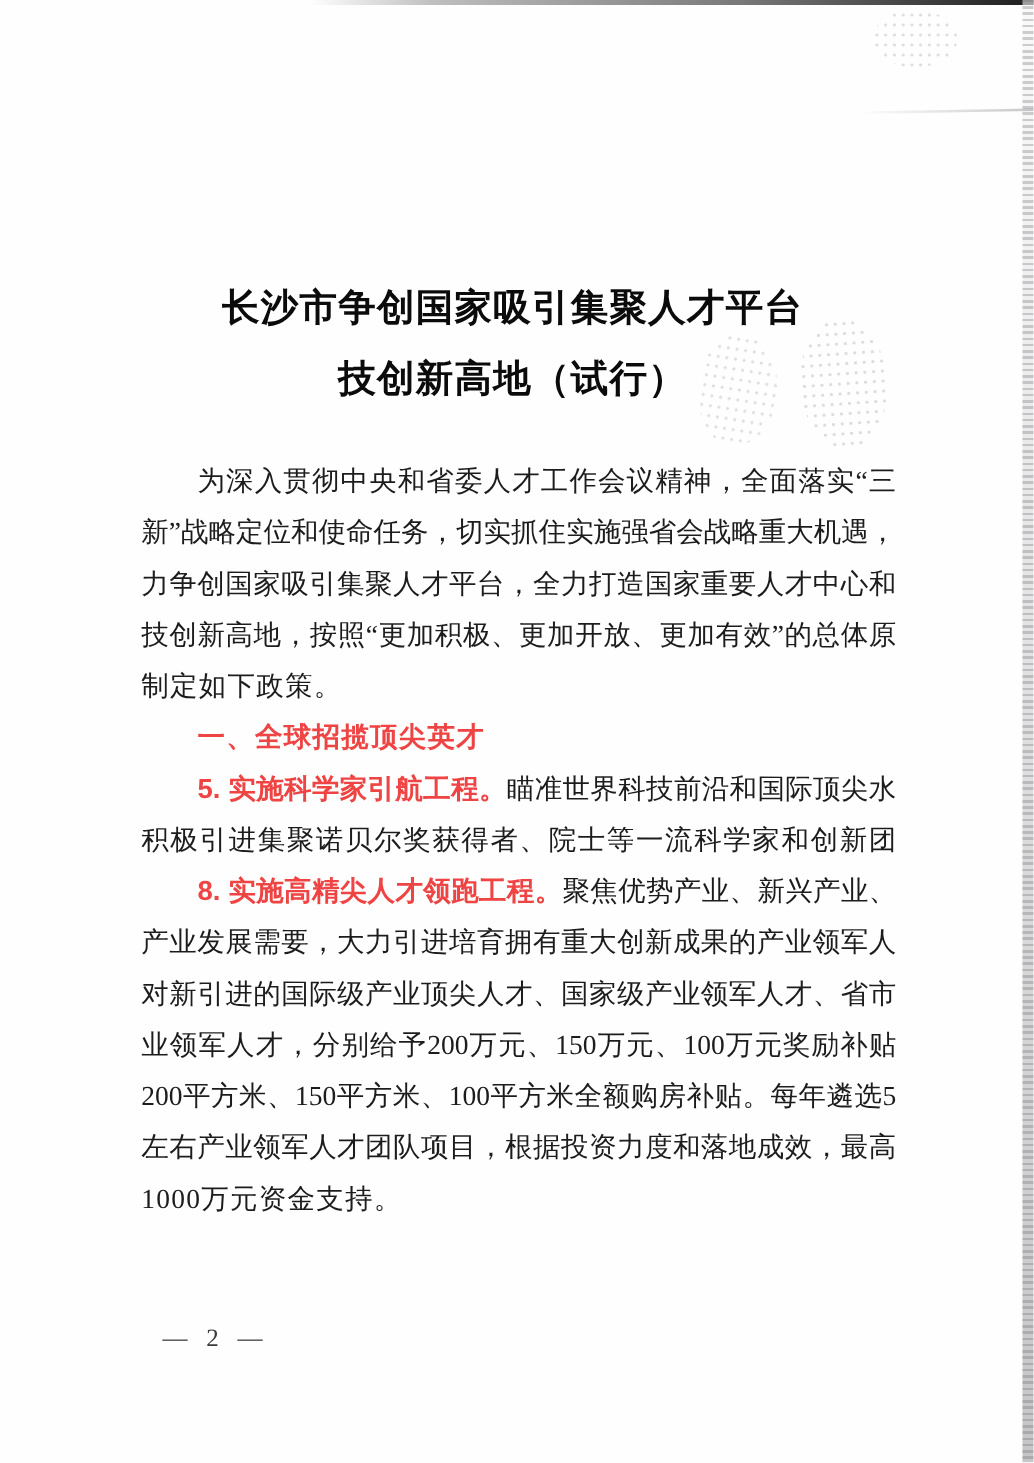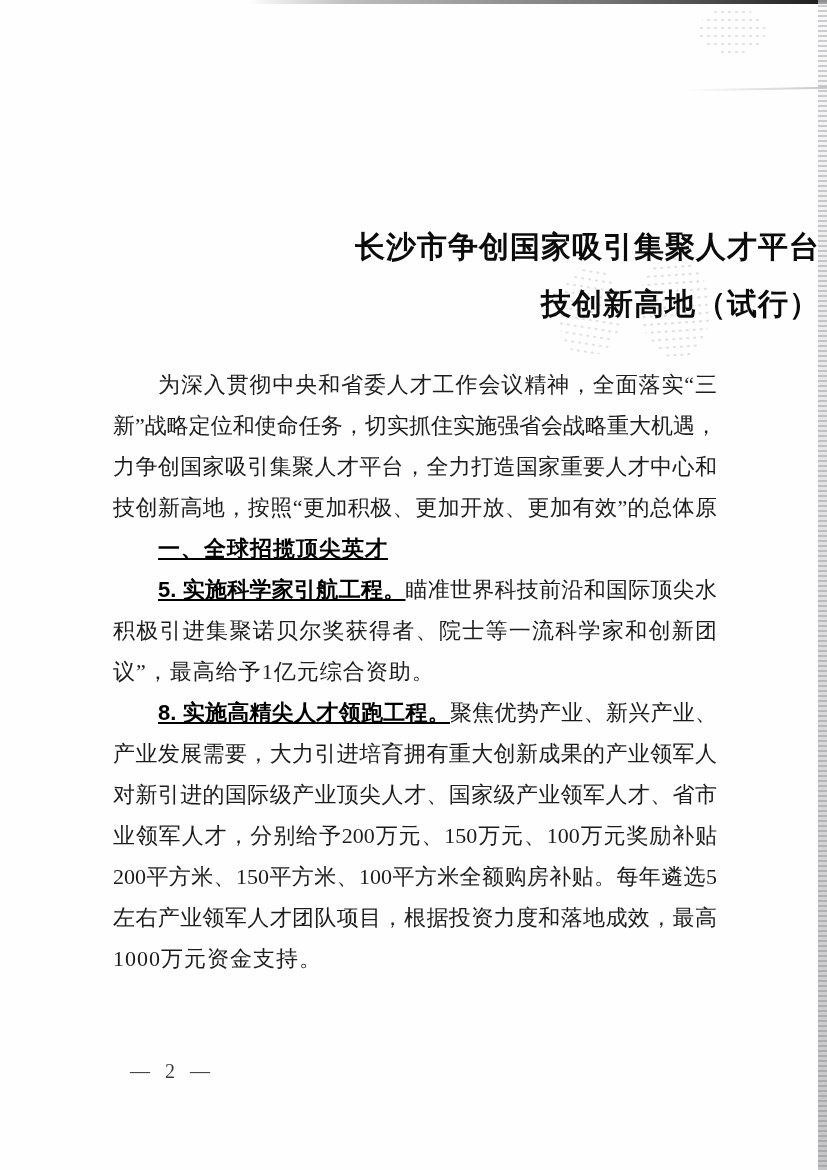--- a/index.html
+++ b/index.html
@@ -14,21 +14,21 @@
     font-family: "Liberation Serif", "DejaVu Serif", serif;
     color: #1c1c1c;
   }
 
   
   .title-block {
     position: absolute;
     top: 218px;
     left: 0;
     width: 820px;
-    text-align: right;
+    text-align: center;
     color: #0b0b0b;
   }
   .title-line {
     font-size: 30px;
     font-weight: 700;
     line-height: 57px;
     letter-spacing: 1px;
   }
 
   
@@ -46,22 +46,21 @@
   }
   .line.indent { padding-left: 45px; }
   .line.justify {
     text-align: justify;
     text-align-last: justify;
   }
   .line.plain { letter-spacing: 1px; }
   .heading, .bold {
     font-family: "Liberation Sans", "DejaVu Sans", sans-serif;
     font-weight: 700;
-    color: #000000;
-    text-decoration: underline;
+    color: #ef4444;
   }
 
   
   .page-number {
     position: absolute;
     top: 1060px;
     left: 130px;
     font-size: 20px;
     letter-spacing: 5px;
     color: #3a3a3a;
@@ -138,24 +137,24 @@
   <div class="title-block">
     <div class="title-line">长沙市争创国家吸引集聚人才平台</div>
     <div class="title-line">技创新高地（试行）</div>
   </div>
 
   <div class="body-text" id="body-text">
       <div class="line indent justify"><span>为深入贯彻中央和省委人才工作会议精神，全面落实“三高四</span></div>
       <div class="line justify"><span>新”战略定位和使命任务，切实抓住实施强省会战略重大机遇，奋</span></div>
       <div class="line justify"><span>力争创国家吸引集聚人才平台，全力打造国家重要人才中心和科</span></div>
       <div class="line justify"><span>技创新高地，按照“更加积极、更加开放、更加有效”的总体原则，</span></div>
+      <div class="line plain"><span>制定如下政策。</span></div>
       <div class="line indent plain heading"><span class="bold">一、全球招揽顶尖英才</span></div>
       <div class="line indent justify"><span class="bold">5. 实施科学家引航工程。</span><span>瞄准世界科技前沿和国际顶尖水平，</span></div>
       <div class="line justify"><span>积极引进集聚诺贝尔奖获得者、院士等一流科学家和创新团队。对</span></div>
-      <div class="line plain"><span>议”，最高给予1亿元综合资助。</span></div>
       <div class="line indent justify"><span class="bold">8. 实施高精尖人才领跑工程。</span><span>聚焦优势产业、新兴产业、未来</span></div>
       <div class="line justify"><span>产业发展需要，大力引进培育拥有重大创新成果的产业领军人才。</span></div>
       <div class="line justify"><span>对新引进的国际级产业顶尖人才、国家级产业领军人才、省市级产</span></div>
       <div class="line justify"><span>业领军人才，分别给予200万元、150万元、100万元奖励补贴和</span></div>
       <div class="line justify"><span>200平方米、150平方米、100平方米全额购房补贴。每年遴选5个</span></div>
       <div class="line justify"><span>左右产业领军人才团队项目，根据投资力度和落地成效，最高给予</span></div>
       <div class="line plain"><span>1000万元资金支持。</span></div>
     </div>
 
   <div class="page-number">— 2 —</div>

